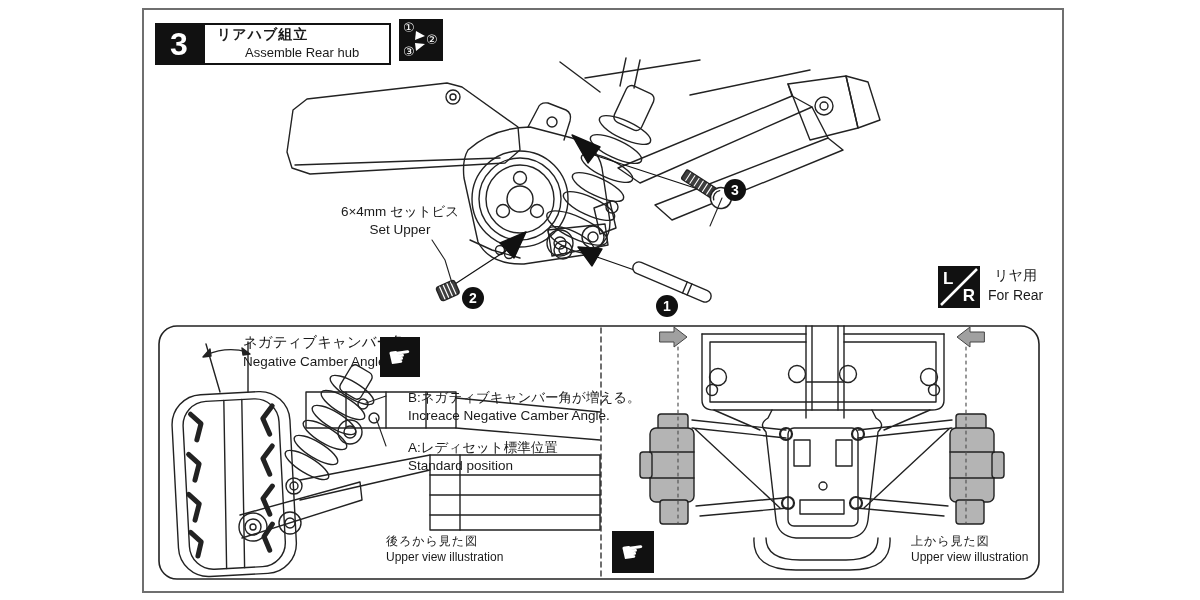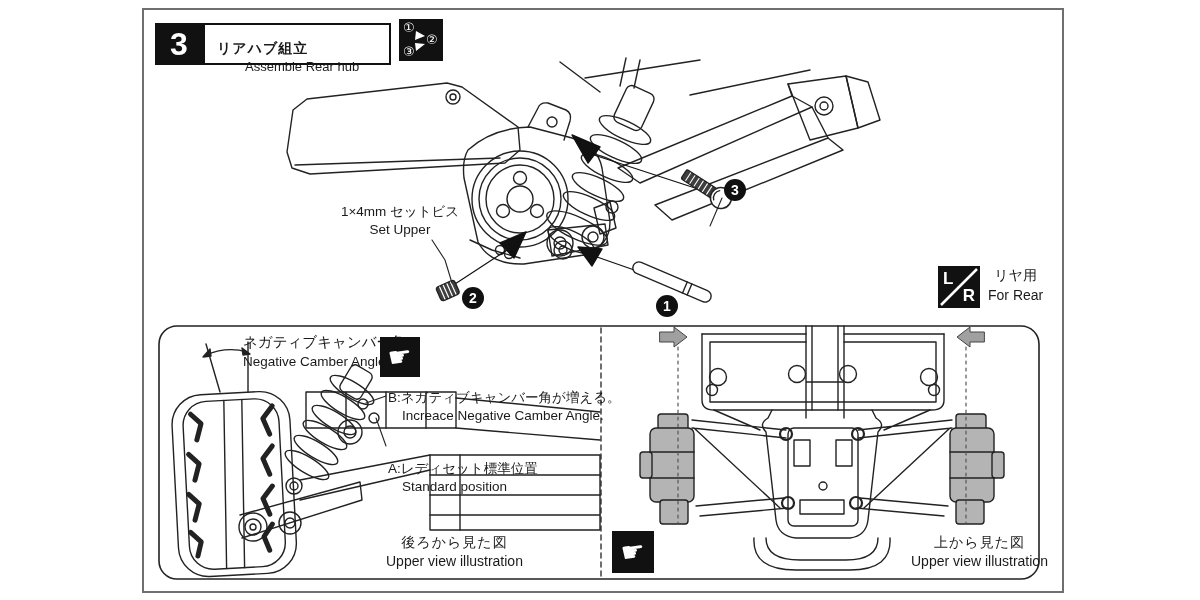--- a/index.html
+++ b/index.html
@@ -5,21 +5,21 @@
   html,body{margin:0;padding:0;background:#fff;}
   .page{position:relative;width:1200px;height:600px;background:#fff;overflow:hidden;
         font-family:"Liberation Sans","DejaVu Sans",sans-serif;color:#1a1a1a;}
   .sheet{position:absolute;left:142px;top:8px;width:918px;height:581px;border:2px solid #6f6f6f;background:#fff;}
   .art{position:absolute;left:0;top:0;width:1200px;height:600px;pointer-events:none;}
 
   
   .step-num{position:absolute;left:155px;top:23px;width:48px;height:42px;background:#111;
             color:#fff;font-size:32px;font-weight:bold;display:flex;align-items:center;justify-content:center;}
   .step-box{position:absolute;left:203px;top:23px;width:188px;height:42px;border:2px solid #111;
-            box-sizing:border-box;background:#fff;padding:15px 0 0 12px;}
+            box-sizing:border-box;background:#fff;padding:1px 0 0 12px;}
   .step-jp{font-size:14px;font-weight:bold;letter-spacing:1px;}
   .step-en{font-size:13px;margin-top:1px;margin-left:28px;}
 
   
   .order-icon{position:absolute;left:399px;top:19px;width:44px;height:42px;background:#111;}
   .order-icon span{position:absolute;color:#fff;font-size:13px;line-height:13px;}
   .o1{left:4px;top:2px;} .o2{left:27px;top:14px;} .o3{left:4px;top:26px;}
 
   
   .lbl{position:absolute;text-align:center;font-size:13.5px;line-height:1.3;}
@@ -34,25 +34,25 @@
   .lr-r{position:absolute;right:5px;bottom:2px;color:#fff;font-size:17px;font-weight:bold;}
   .lr-text{position:absolute;left:988px;top:266px;font-size:14px;line-height:1.4;text-align:center;}
 
   
   .hand{position:absolute;background:#111;display:flex;align-items:center;justify-content:center;}
   .hand span{color:#fff;font-size:27px;transform:rotate(-8deg);}
   .hand-left{left:380px;top:337px;width:40px;height:40px;}
   .hand-right{left:612px;top:531px;width:42px;height:42px;}
 
   
-  .cap{position:absolute;font-size:14px;line-height:1.35;text-align:center;}
+  .cap{position:absolute;font-size:12px;line-height:1.35;}
   .cap .jp{letter-spacing:1px;}
   .panel-title{position:absolute;left:243px;top:333px;font-size:14.5px;line-height:1.35;}
-  .opt{position:absolute;font-size:13.5px;line-height:1.35;}
-  .opt .en{margin-left:14px;}
+  .opt{position:absolute;font-size:13.5px;line-height:1.35;padding-left:20px;}
+  .opt .en{}
 </style>
 </head>
 <body>
 
 <div class="page">
   <div class="sheet"></div>
 
   <svg class="art" viewBox="0 0 1200 600" fill="none" stroke="#222" stroke-width="1.4" stroke-linejoin="round" stroke-linecap="round">
 
     <g>
@@ -263,21 +263,21 @@
     <span class="o1">①</span>
     <span class="o2">②</span>
     <span class="o3">③</span>
     <svg width="44" height="42">
       <polygon points="17,12 26,17 16,21" fill="#fff"></polygon>
       <polygon points="17,32 26,25 16,24" fill="#fff"></polygon>
     </svg>
   </div>
 
   <div class="lbl" style="left:330px;top:203px;width:140px;">
-    <div class="jp">1×4mm セットビス</div>
+    <div class="jp">6×4mm セットビス</div>
     <div class="en">Set Upper</div>
   </div>
   <div class="lbl" style="left:608px;top:227px;width:195px;">
   </div>
 
   <div class="badge" style="left:462px;top:287px;">2</div>
   <div class="badge" style="left:656px;top:295px;">1</div>
   <div class="badge" style="left:724px;top:179px;">3</div>
 
   <div class="lr-box">
@@ -296,21 +296,21 @@
     <div class="jp">ネガティブキャンバー角</div>
     <div class="en" style="font-size:13.5px">Negative Camber Angle</div>
   </div>
   <div class="hand hand-left">
     <span>☛</span>
   </div>
   <div class="opt" style="left:388px;top:389px;">
     <div class="jp">B:ネガティブキャンバー角が増える。</div>
     <div class="en">Increace Negative Camber Angle.</div>
   </div>
-  <div class="opt" style="left:388px;top:460px;">
+  <div class="opt" style="left:388px;top:439px;">
     <div class="jp">A:レディセット標準位置</div>
     <div class="en">Standard position</div>
   </div>
   <div class="cap" style="left:386px;top:533px;">
     <div class="jp">後ろから見た図</div>
     <div class="en">Upper view illustration</div>
   </div>
 
   <div class="hand hand-right">
     <span>☛</span>

